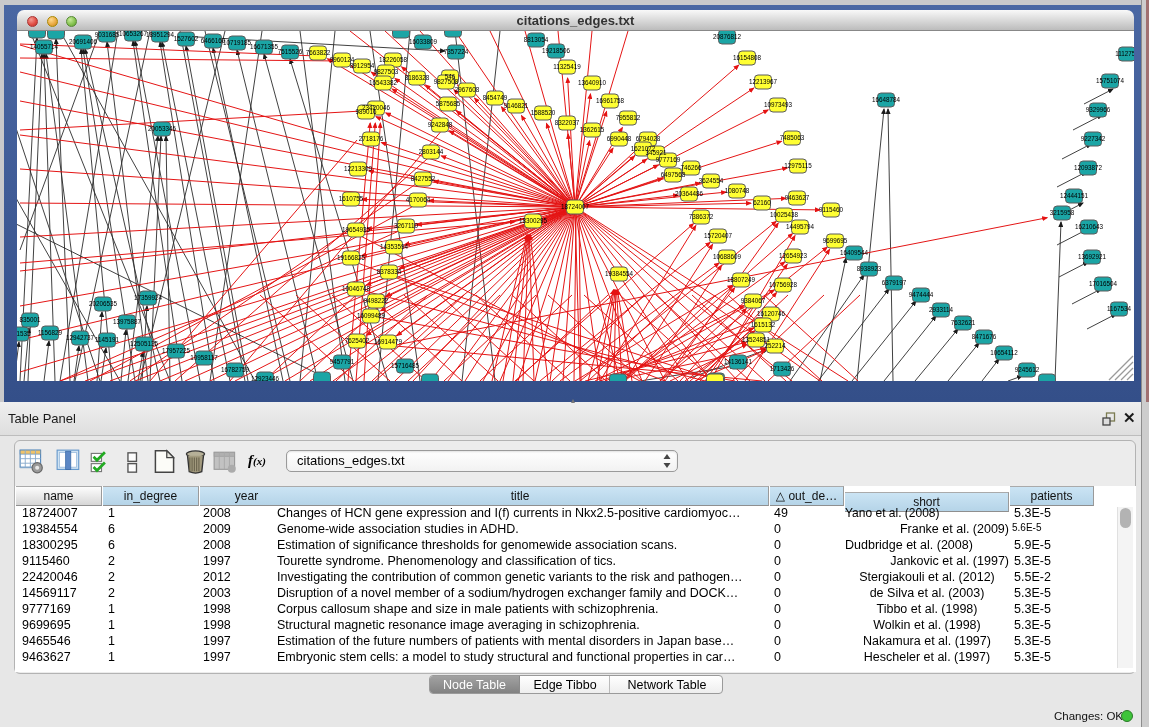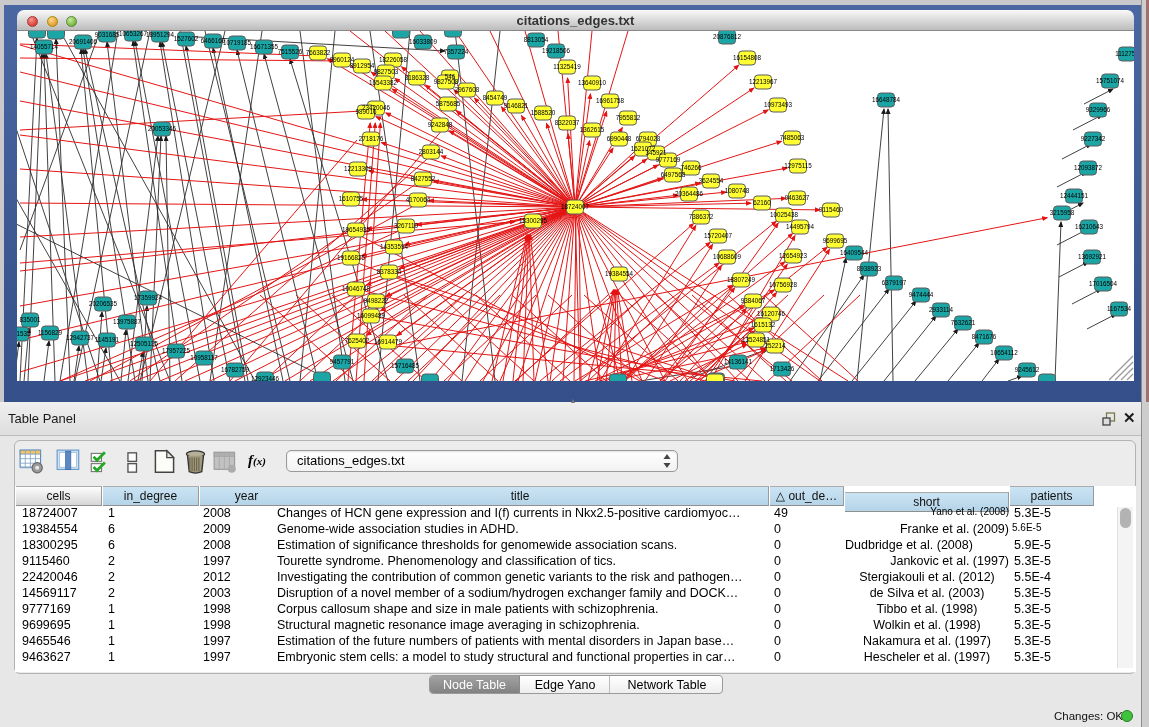--- a/index.html
+++ b/index.html
@@ -635,33 +635,33 @@
     <circle cx="16.5" cy="16.5" r="3.5" fill="#ababab"></circle>
   </svg>
 <div style="position:absolute;left:248px;top:452px;font-size:15px;font-style:italic;font-weight:bold;font-family:'Liberation Serif',serif">f<span style="font-size:11px">(x)</span></div>
 <div class="abs" style="left:286px;top:450px;width:392px;height:22px;background:linear-gradient(#ffffff,#f2f2f2);border:1px solid #9a9a9a;border-radius:5px;box-shadow:inset 0 1px 2px rgba(0,0,0,.12)"></div>
 <div class="abs" style="left:297px;top:453px;font-size:13px;color:#000">citations_edges.txt</div>
 <svg class="abs" style="left:662px;top:453px" width="10" height="16" viewBox="0 0 10 16">
     <path d="M5 1 L8.5 6 H1.5 Z" fill="#444"></path>
     <path d="M5 15 L8.5 10 H1.5 Z" fill="#444"></path>
   </svg>
 <div class="abs" style="left:15px;top:486px;width:1121px;height:186px;background:#fff"></div>
-<div style="position:absolute;left:16px;top:486px;width:86px;height:20px;background:linear-gradient(#fdfdfd,#d6d6d6);border-right:1px solid #9a9a9a;border-top:1px solid #aaa;border-bottom:1px solid #8f8f8f;text-align:center;font-size:12px;line-height:19px;color:#111;overflow:hidden">cells</div>
+<div style="position:absolute;left:16px;top:486px;width:86px;height:20px;background:linear-gradient(#fdfdfd,#d6d6d6);border-right:1px solid #9a9a9a;border-top:1px solid #aaa;border-bottom:1px solid #8f8f8f;text-align:center;font-size:12px;line-height:19px;color:#111;overflow:hidden">name</div>
 <div style="position:absolute;left:103px;top:486px;width:96px;height:20px;background:linear-gradient(#cbe4f4,#b5d4e8);border-right:1px solid #9a9a9a;border-top:1px solid #aaa;border-bottom:1px solid #8f8f8f;text-align:center;font-size:12px;line-height:19px;color:#111;overflow:hidden">in_degree</div>
 <div style="position:absolute;left:200px;top:486px;width:94px;height:20px;background:linear-gradient(#cbe4f4,#b5d4e8);border-right:1px solid #9a9a9a;border-top:1px solid #aaa;border-bottom:1px solid #8f8f8f;text-align:center;font-size:12px;line-height:19px;color:#111;overflow:hidden">year</div>
 <div style="position:absolute;left:272px;top:486px;width:497px;height:20px;background:linear-gradient(#cbe4f4,#b5d4e8);border-right:1px solid #9a9a9a;border-top:1px solid #aaa;border-bottom:1px solid #8f8f8f;text-align:center;font-size:12px;line-height:19px;color:#111;overflow:hidden">title</div>
 <div style="position:absolute;left:770px;top:486px;width:74px;height:20px;background:linear-gradient(#cbe4f4,#b5d4e8);border-right:1px solid #9a9a9a;border-top:1px solid #aaa;border-bottom:1px solid #8f8f8f;text-align:center;font-size:12px;line-height:19px;color:#111;overflow:hidden">△ out_de…</div>
 <div style="position:absolute;left:845px;top:492px;width:164px;height:20px;background:linear-gradient(#cbe4f4,#b5d4e8);border-right:1px solid #9a9a9a;border-top:1px solid #aaa;border-bottom:1px solid #8f8f8f;text-align:center;font-size:12px;line-height:19px;color:#111;overflow:hidden">short</div>
 <div style="position:absolute;left:1010px;top:486px;width:84px;height:20px;background:linear-gradient(#cbe4f4,#b5d4e8);border-right:1px solid #9a9a9a;border-top:1px solid #aaa;border-bottom:1px solid #8f8f8f;text-align:center;font-size:12px;line-height:19px;color:#111;overflow:hidden">patients</div>
 <div style="position:absolute;left:22px;top:506px;font-size:12.5px;white-space:nowrap">18724007</div>
 <div style="position:absolute;left:108px;top:506px;font-size:12.5px">1</div>
 <div style="position:absolute;left:203px;top:506px;font-size:12.5px">2008</div>
 <div style="position:absolute;left:277px;top:506px;width:492px;font-size:12.5px;white-space:nowrap;overflow:hidden">Changes of HCN gene expression and I(f) currents in Nkx2.5-positive cardiomyoc…</div>
 <div style="position:absolute;left:774px;top:506px;font-size:12.5px">49</div>
-<div style="position:absolute;left:845px;top:506px;width:164px;text-align:right;font-size:10px;white-space:nowrap">Yano et al. (2008)</div>
+<div style="position:absolute;left:845px;top:506px;width:164px;text-align:left;font-size:12px;white-space:nowrap">Yano et al. (2008)</div>
 <div style="position:absolute;left:1014px;top:506px;font-size:12.5px">5.3E-5</div>
 <div style="position:absolute;left:22px;top:522px;font-size:12.5px;white-space:nowrap">19384554</div>
 <div style="position:absolute;left:108px;top:522px;font-size:12.5px">6</div>
 <div style="position:absolute;left:203px;top:522px;font-size:12.5px">2009</div>
 <div style="position:absolute;left:277px;top:522px;width:492px;font-size:12.5px;white-space:nowrap;overflow:hidden">Genome-wide association studies in ADHD.</div>
 <div style="position:absolute;left:774px;top:522px;font-size:12.5px">0</div>
 <div style="position:absolute;left:845px;top:522px;width:164px;text-align:right;font-size:12.5px;white-space:nowrap">Franke et al. (2009)</div>
 <div style="position:absolute;left:1012px;top:522px;font-size:10px">5.6E-5</div>
 <div style="position:absolute;left:22px;top:538px;font-size:12.5px;white-space:nowrap">18300295</div>
 <div style="position:absolute;left:108px;top:538px;font-size:12.5px">6</div>
@@ -676,21 +676,21 @@
 <div style="position:absolute;left:277px;top:554px;width:492px;font-size:12.5px;white-space:nowrap;overflow:hidden">Tourette syndrome. Phenomenology and classification of tics.</div>
 <div style="position:absolute;left:774px;top:554px;font-size:12.5px">0</div>
 <div style="position:absolute;left:845px;top:554px;width:164px;text-align:right;font-size:12.5px;white-space:nowrap">Jankovic et al. (1997)</div>
 <div style="position:absolute;left:1014px;top:554px;font-size:12.5px">5.3E-5</div>
 <div style="position:absolute;left:22px;top:570px;font-size:12.5px;white-space:nowrap">22420046</div>
 <div style="position:absolute;left:108px;top:570px;font-size:12.5px">2</div>
 <div style="position:absolute;left:203px;top:570px;font-size:12.5px">2012</div>
 <div style="position:absolute;left:277px;top:570px;width:492px;font-size:12.5px;white-space:nowrap;overflow:hidden">Investigating the contribution of common genetic variants to the risk and pathogen…</div>
 <div style="position:absolute;left:774px;top:570px;font-size:12.5px">0</div>
 <div style="position:absolute;left:845px;top:570px;width:164px;text-align:center;font-size:12.5px;white-space:nowrap">Stergiakouli et al. (2012)</div>
-<div style="position:absolute;left:1014px;top:570px;font-size:12.5px">5.5E-4</div>
+<div style="position:absolute;left:1014px;top:570px;font-size:12.5px">5.5E-2</div>
 <div style="position:absolute;left:22px;top:586px;font-size:12.5px;white-space:nowrap">14569117</div>
 <div style="position:absolute;left:108px;top:586px;font-size:12.5px">2</div>
 <div style="position:absolute;left:203px;top:586px;font-size:12.5px">2003</div>
 <div style="position:absolute;left:277px;top:586px;width:492px;font-size:12.5px;white-space:nowrap;overflow:hidden">Disruption of a novel member of a sodium/hydrogen exchanger family and DOCK…</div>
 <div style="position:absolute;left:774px;top:586px;font-size:12.5px">0</div>
 <div style="position:absolute;left:845px;top:586px;width:164px;text-align:center;font-size:12.5px;white-space:nowrap">de Silva et al. (2003)</div>
 <div style="position:absolute;left:1014px;top:586px;font-size:12.5px">5.3E-5</div>
 <div style="position:absolute;left:22px;top:602px;font-size:12.5px;white-space:nowrap">9777169</div>
 <div style="position:absolute;left:108px;top:602px;font-size:12.5px">1</div>
 <div style="position:absolute;left:203px;top:602px;font-size:12.5px">1998</div>
@@ -716,16 +716,16 @@
 <div style="position:absolute;left:108px;top:650px;font-size:12.5px">1</div>
 <div style="position:absolute;left:203px;top:650px;font-size:12.5px">1997</div>
 <div style="position:absolute;left:277px;top:650px;width:492px;font-size:12.5px;white-space:nowrap;overflow:hidden">Embryonic stem cells: a model to study structural and functional properties in car…</div>
 <div style="position:absolute;left:774px;top:650px;font-size:12.5px">0</div>
 <div style="position:absolute;left:845px;top:650px;width:164px;text-align:center;font-size:12.5px;white-space:nowrap">Hescheler et al. (1997)</div>
 <div style="position:absolute;left:1014px;top:650px;font-size:12.5px">5.3E-5</div>
 <div class="abs" style="left:1117px;top:507px;width:16px;height:161px;background:#f4f4f4;border-left:1px solid #e0e0e0"></div>
 <div class="abs" style="left:1120px;top:508px;width:11px;height:20px;background:#b3b3b3;border-radius:6px"></div>
 <div class="abs" style="left:429px;top:675px;width:294px;height:19px;border:1px solid #9a9a9a;border-radius:4px;background:linear-gradient(#ffffff,#eeeeee);overflow:hidden">
   <div style="position:absolute;left:0;top:0;width:90px;height:19px;background:linear-gradient(#a2a2a2,#7e7e7e);color:#fff;text-align:center;font-size:12.5px;line-height:18px;border-right:1px solid #8a8a8a">Node Table</div>
-  <div style="position:absolute;left:91px;top:0;width:89px;height:19px;text-align:center;font-size:12.5px;line-height:18px;color:#000;border-right:1px solid #bbb">Edge Yano</div>
+  <div style="position:absolute;left:91px;top:0;width:89px;height:19px;text-align:center;font-size:12.5px;line-height:18px;color:#000;border-right:1px solid #bbb">Edge Tibbo</div>
   <div style="position:absolute;left:181px;top:0;width:112px;height:19px;text-align:center;font-size:12.5px;line-height:18px;color:#000">Network Table</div>
 </div>
 <div class="abs" style="left:1054px;top:710px;font-size:11.5px;color:#111">Changes: OK</div>
 <div class="abs" style="left:1121px;top:710px;width:12px;height:12px;border-radius:50%;background:#3ec43a;border:1px solid #2b7a28"></div>
 </body></html>

